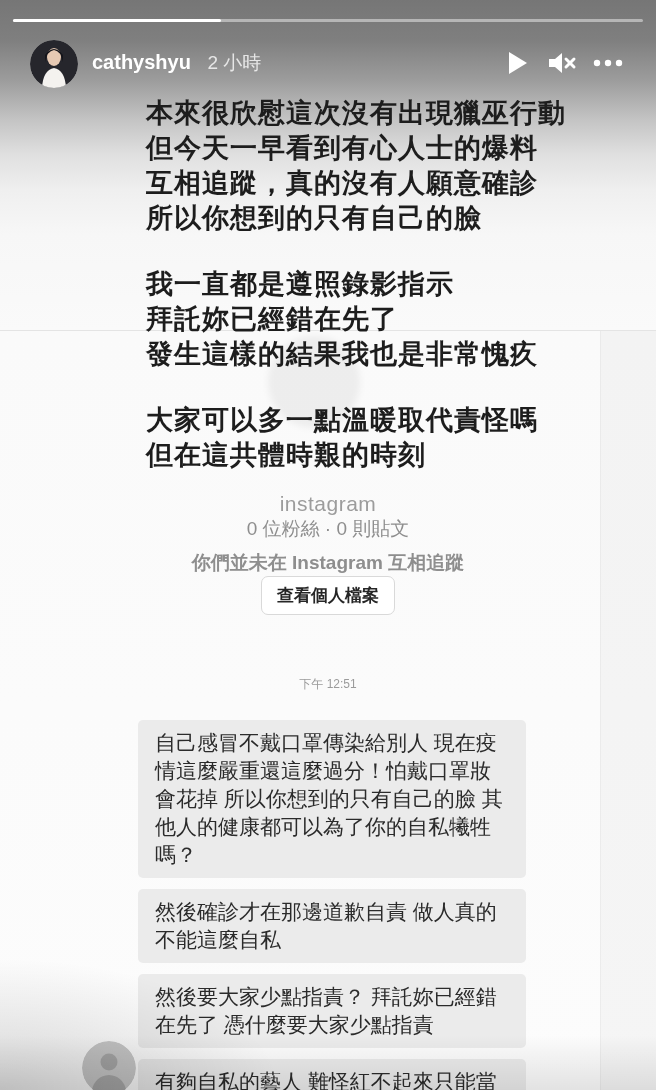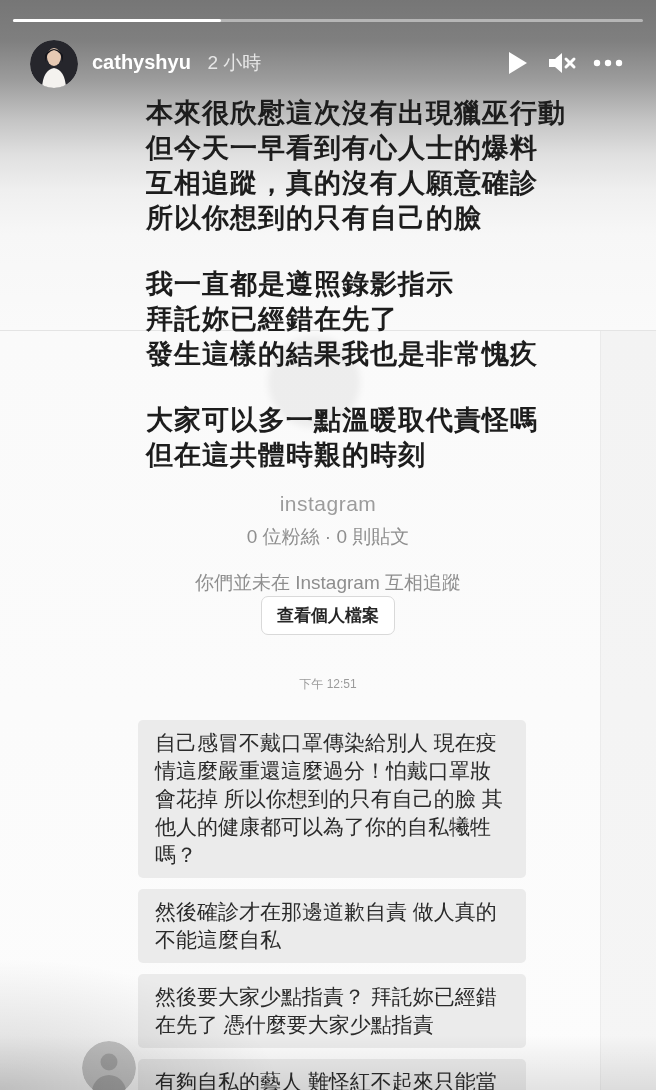--- a/index.html
+++ b/index.html
@@ -35,22 +35,22 @@
   
   .section-divider{position:absolute;left:0;top:330px;width:656px;height:1px;
     background:#e4e4e4;}
   .edge-strip{position:absolute;left:600px;top:331px;width:56px;height:759px;
     background:rgba(0,0,0,0.028);border-left:1px solid rgba(0,0,0,0.035);}
   .watermark-ring{position:absolute;left:268px;top:336px;width:44px;height:44px;
     border:46px solid rgba(0,0,0,0.05);border-radius:50%;filter:blur(3px);}
   
   .profile-card{position:absolute;left:0;top:492px;width:656px;text-align:center;}
   .profile-username{font-size:21px;color:#9c9c9c;letter-spacing:0.5px;}
-  .profile-stats{margin-top:8px;font-size:19px;color:#8e8e8e;}
-  .profile-rel{margin-top:20px;font-size:19px;color:#8e8e8e;}
+  .profile-stats{font-size:19px;color:#8e8e8e;}
+  .profile-rel{margin-top:8px;font-size:19px;color:#8e8e8e;font-weight:bold;}
   .view-profile-btn{display:inline-block;padding:7px 15px;
     background:#ffffff;border:1px solid #d9d9d9;border-radius:7px;
     font-family:inherit;font-size:17px;font-weight:700;color:#262626;cursor:pointer;}
   
   .msg-timestamp{position:absolute;left:0;top:676px;width:656px;text-align:center;
     font-size:12px;color:#9b9b9b;}
   .message-list{position:absolute;left:138px;top:720px;width:410px;}
   .message-bubble{display:table;background:#ebebeb;border-radius:5px;
     padding:9px 17px;max-width:388px;margin-bottom:11px;
     font-size:21px;line-height:28px;color:#2b2b2b;cursor:pointer;}

